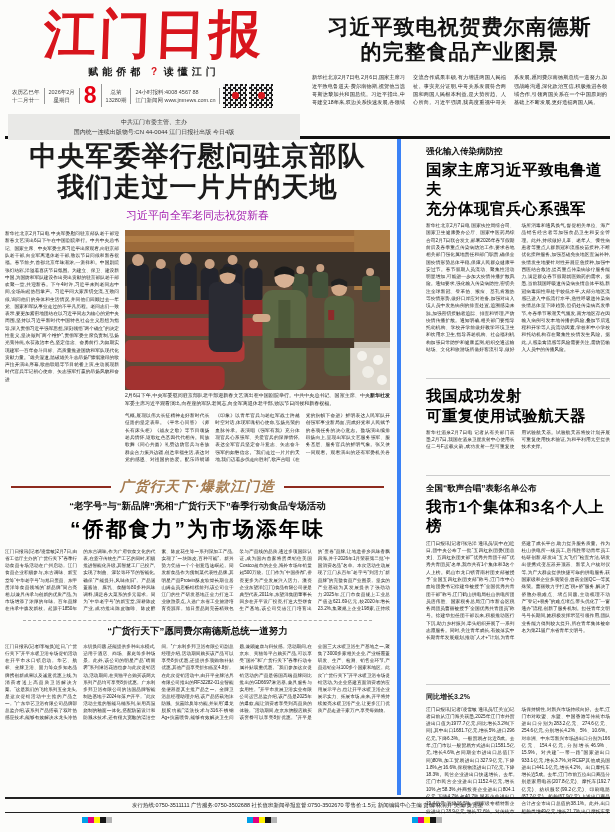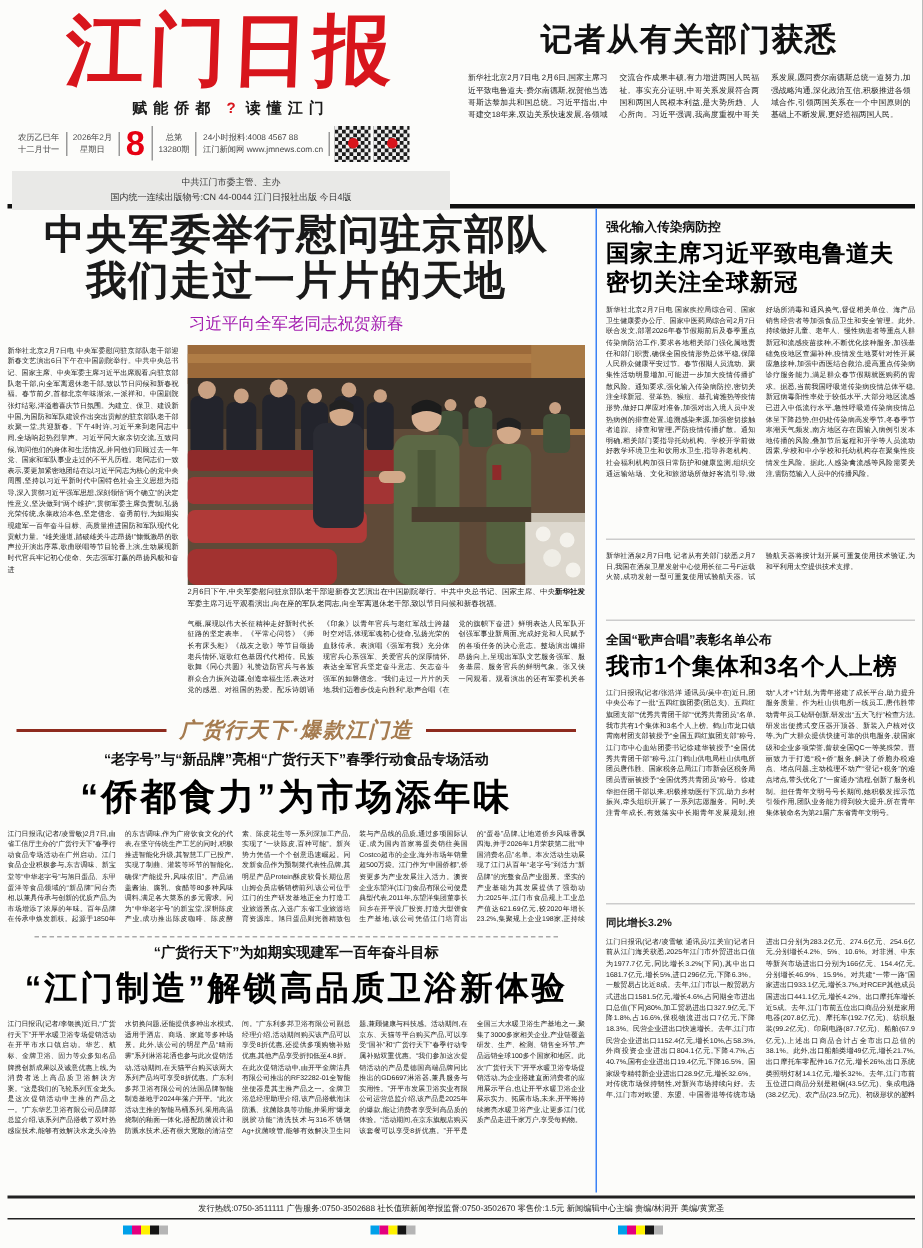--- a/index.html
+++ b/index.html
@@ -23,39 +23,39 @@
   .qr::after{content:'';position:absolute;inset:36%;background:#d8151c;border-radius:50%;}
   .pubbox{background:#e9e9e7;text-align:center;font-size:6px;line-height:1.7;padding:3px 0;margin-top:6px;color:#333;}
   .mast-right{flex:1;padding-left:12px;padding-top:10px;box-sizing:border-box;}
   .tr-headline{font-size:21px;font-weight:900;text-align:center;line-height:1.2;letter-spacing:1px;color:#111;}
   .tr-body{margin-top:9px;column-count:3;column-gap:8px;font-size:5.2px;line-height:1.6;
            text-align:justify;height:60px;overflow:hidden;color:#222;}
   .mainrule{height:3px;background:#111;margin:0 5px;}
   
   .main{display:flex;padding:0 5px;height:656px;box-sizing:border-box;}
   .left-sec{width:392px;flex:0 0 392px;padding-right:7px;box-sizing:border-box;}
-  .right-sec{flex:1;border-left:1px solid #3b82f6;padding-left:6px;box-sizing:border-box;}
+  .right-sec{flex:1;border-left:4px solid #3b82f6;padding-left:25px;box-sizing:border-box;}
   .main-headline{font-size:27px;font-weight:900;text-align:center;line-height:1.15;margin-top:2px;letter-spacing:1px;}
   .main-subhead{font-size:11px;text-align:center;margin-top:5px;color:#a21caf;}
   .main-content{display:flex;margin-top:7px;height:240px;}
   .col-left{width:120px;flex:0 0 120px;font-size:4.7px;line-height:1.55;text-align:justify;
             overflow:hidden;padding-right:6px;box-sizing:border-box;color:#222;}
   .photo-wrap{flex:1;min-width:0;}
   .photo{width:100%;height:160px;display:block;}
   .caption{font-size:5px;line-height:1.55;text-align:justify;margin-top:2px;height:17px;overflow:hidden;color:#222;}
   .caption .credit{float:right;font-weight:bold;}
   .below-text{column-count:3;column-gap:6px;font-size:4.7px;line-height:1.55;text-align:justify;
               height:52px;overflow:hidden;margin-top:3px;color:#222;}
   .banner{display:flex;align-items:center;margin:8px 6px 2px;}
   .banner .bline{flex:1;height:2px;background:#8e2b1e;}
   .banner .btext{color:#a57b4f;font-weight:900;font-size:14px;padding:0 9px;letter-spacing:1px;
                  font-style:italic;white-space:nowrap;text-align:center;}
   .kicker{text-align:center;font-size:9.5px;font-weight:bold;margin-top:4px;color:#111;}
   .big-headline{text-align:center;font-weight:900;letter-spacing:2px;margin-top:2px;color:#000;}
-  .food-headline{font-size:24px;}
+  .food-headline{font-size:21px;}
   .bath-headline{font-size:22px;}
   .five-col{column-count:5;column-gap:6px;font-size:4.6px;line-height:1.55;text-align:justify;
             overflow:hidden;margin-top:5px;color:#222;}
   .food-body{height:64px;}
   .bath-body{height:86px;}
   .dashsep{border-top:1px dashed #aaa;margin:8px 18px 0;}
   
   .r-article{margin-top:7px;}
   .r-sep{border-top:1px solid #ccc;margin-top:8px;}
   .r-kicker{font-size:8.5px;font-weight:bold;color:#111;}
@@ -102,21 +102,22 @@
           <div class="qr"></div>
         </div>
       </div>
       <div class="pubbox">
         <div>中共江门市委主管、主办</div>
         <div>国内统一连续出版物号:CN 44-0044 江门日报社出版 今日4版</div>
       </div>
     </div>
     <div class="mast-right">
       <div class="tr-headline">
-        <div>记者从有关部门获悉</div>
+        <div>习近平致电祝贺费尔南德斯</div>
+        <div>的完整食品产业图景</div>
       </div>
       <div class="tr-body">新华社北京2月7日电 2月6日,国家主席习近平致电鲁道夫·费尔南德斯,祝贺他当选哥斯达黎加共和国总统。习近平指出,中哥建交18年来,双边关系快速发展,各领域交流合作成果丰硕,有力增进两国人民福祉。事实充分证明,中哥关系发展符合两国和两国人民根本利益,是大势所趋、人心所向。习近平强调,我高度重视中哥关系发展,愿同费尔南德斯总统一道努力,加强战略沟通,深化政治互信,积极推进各领域合作,引领两国关系在一个中国原则的基础上不断发展,更好造福两国人民。</div>
     </div>
   </div>
 
   <div class="mainrule"></div>
 
   <div class="main">
 
     <div class="left-sec">
@@ -206,39 +207,42 @@
         <div class="btext">广货行天下·爆款江门造</div>
         <div class="bline"></div>
       </div>
 
       <div class="kicker">“老字号”与“新品牌”亮相“广货行天下”春季行动食品专场活动</div>
       <div class="big-headline food-headline">“侨都食力”为市场添年味</div>
       <div class="five-col food-body">江门日报讯(记者/凌雪敏)2月7日,由省工信厅主办的“广货行天下”春季行动食品专场活动在广州启动。江门食品企业积极参与,东古调味、新宝堂等“中华老字号”与旭日蛋品、东甲蛋洋等食品领域的“新品牌”同台亮相,以兼具传承与创新的优质产品,为市场增添了浓厚的年味。百年品牌在传承中焕发新枝。起源于1850年的东古调味,作为广府饮食文化的代表,在坚守传统生产工艺的同时,积极推进智能化升级,其智慧工厂已投产,实现了制曲、灌装等环节的智能化,确保“产能提升,风味依旧”。产品涵盖酱油、腐乳、食醋等80多种风味调料,满足各大菜系的多元需求。同为“中华老字号”的新宝堂,深耕陈皮产业,成功推出陈皮咖啡、陈皮酵素、陈皮花生等一系列深加工产品,实现了“一块陈皮,百种可能”。新兴势力凭借一个个创意迅速崛起。同发新食品作为预制菜代表性品牌,其明星产品Protein酥皮软骨长期位居山姆会员店畅销榜前列,该公司位于江门的生产研发基地正全力打造工业旅游景点,入选广东省工业旅游培育资源库。旭日蛋品则完善精致包装与产品线的品质,通过多项国际认证,成为国内首家将蛋类销往美国Costco超市的企业,海外市场年销量超500万袋。江门作为“中国侨都”,侨资更多为产业发展注入活力。澳资企业东望洋(江门)食品有限公司便是典型代表,2011年,东望洋集团董事长回乡在开平设厂投资,打造大型饼食生产基地,该公司凭借江门培育出的“蛋卷”品牌,让地道侨乡风味香飘四海,并于2026年1月荣获第二批“中国消费名品”名单。本次活动生动展现了江门从百年“老字号”到活力“新品牌”的完整食品产业图景。坚实的产业基础为其发展提供了强劲动力:2025年,江门市食品规上工业总产值达621.69亿元,较2020年增长23.2%,集聚规上企业198家,正持续为“粤字号”食品产业高质量发展贡献重要力量。</div>
 
       <div class="dashsep"></div>
 
-      <div class="kicker">“广货行天下”为如期实现建军一百年奋斗目标</div>
-      <div class="big-headline bath-headline">“江门制造”解锁高品质卫浴新体验</div>
+      <div class="kicker">“广货行天下”愿同费尔南德斯总统一道努力</div>
       <div class="five-col bath-body">江门日报讯(记者/李银换)近日,“广货行天下”开平水暖卫浴专场促销活动在开平市水口镇启动。华艺、航标、金牌卫浴、固力等众多知名品牌携创新成果以及诚意优惠上线,为消费者送上高品质卫浴解决方案。“这是我们的飞轮系列五金龙头,是这次促销活动中主推的产品之一。”广东华艺卫浴有限公司品牌部总监介绍,该系列产品搭载了双叶热感应技术,能够有效解决水龙头冷热水切换问题,还能提供多种出水模式,适用于酒店、商场、家庭等多种场景。此外,该公司的明星产品“晴雨霁”系列淋浴花洒也参与此次促销活动,活动期间,在天猫平台购买该两大系列产品均可享受8折优惠。广东利多邦卫浴有限公司的法国品牌智能制造基地于2024年落户开平。“此次活动主推的智能马桶系列,采用高温烧制的釉面一体化,搭配防菌设计和防溅水技术,还有很大宽敞的清洁空间。”广东利多邦卫浴有限公司副总经理介绍,活动期间购买该产品可以享受8折优惠,还提供多项购物补贴优惠,其他产品享受折扣低至4.8折。在此次促销活动中,由开平金牌洁具有限公司推出的RF32282-01全智能坐便器是其主推产品之一。金牌卫浴总经理助理介绍,该产品搭载泡沫防溅、抗菌除臭等功能,并采用“爆龙脱胶功能”清洗技术与316不锈钢Ag+抗菌喷管,能够有效解决卫生问题,兼顾健康与科技感。活动期间,在京东、天猫等平台购买产品,可以享受“国补”和“广货行天下”春季行动专属补贴双重优惠。“我们参加这次促销活动的产品是德国高端品牌同比推出的GD6697淋浴器,兼具服务与实用性。”开平市发展卫浴实业有限公司运营总监介绍,该产品是2025年的爆款,能让消费者享受到高品质的体验。“活动期间,在京东旗舰店购买该套餐可以享受8折优惠。”开平是全国三大水暖卫浴生产基地之一,聚集了3000多家相关企业,产业链覆盖研发、生产、检测、销售全环节,产品远销全球100多个国家和地区。此次“广货行天下”开平水暖卫浴专场促销活动,为企业搭建直面消费者的应用展示平台,也让开平水暖卫浴企业展示实力、拓展市场,未来,开平将持续擦亮水暖卫浴产业,让更多江门优质产品走进千家万户,享受每购物。</div>
     </div>
 
     <div class="right-sec">
 
       <div class="r-article">
         <div class="r-kicker">强化输入传染病防控</div>
         <div class="r-headline">
           <div>国家主席习近平致电鲁道夫</div>
-          <div>密切关注全球新冠</div>
+          <div>充分体现官兵心系强军</div>
         </div>
         <div class="r-body a1-body">新华社北京2月7日电 国家疾控局综合司、国家卫生健康委办公厅、国家中医药局综合司2月7日联合发文,部署2026年春节假期前后及春季重点传染病防治工作,要求各地相关部门强化属地责任和部门职责,确保全国疫情形势总体平稳,保障人民群众健康平安过节。春节假期人员流动、聚集性活动明显增加,可能进一步加大疫情传播扩散风险。通知要求,强化输入传染病防控,密切关注全球新冠、登革热、猴痘、基孔肯雅热等疫情形势,做好口岸应对准备,加强对出入境人员中发热病例的排查处置,追溯感染来源,加强密切接触者追踪、排查和管理,严防疫情传播扩散。通知明确,相关部门要指导托幼机构、学校开学前做好教学环境卫生和饮用水卫生,指导养老机构、社会福利机构加强日常防护和健康监测,组织交通运输站场、文化和旅游场所做好客流引导,做好场所消毒和通风换气,督促相关单位、海产品销售经营者等加强食品卫生和安全管理。此外,持续做好儿童、老年人、慢性病患者等重点人群新冠和流感疫苗接种,不断优化接种服务,加强基础免疫地区查漏补种,疫情发生地要针对性开展应急接种,加强中西医结合救治,提高重点传染病诊疗服务能力,满足群众春节假期就医购药的需求。据悉,当前我国呼吸道传染病疫情总体平稳,新冠病毒阳性率处于较低水平,大部分地区流感已进入中低流行水平,急性呼吸道传染病疫情总体呈下降趋势,但仍处传染病高发季节,冬春季节寒潮天气频发,南方地区存在因输入病例引发本地传播的风险,叠加节后返程和开学等人员流动因素,学校和中小学校和托幼机构存在聚集性疫情发生风险。据此,人感染禽流感等风险需要关注,需防范输入人员中的传播风险。</div>
       </div>
 
       <div class="r-sep"></div>
 
       <div class="r-article">
+        <div class="r-headline">
+          <div>我国成功发射</div>
+          <div>可重复使用试验航天器</div>
+        </div>
         <div class="r-body a2-body">新华社酒泉2月7日电 记者从有关部门获悉,2月7日,我国在酒泉卫星发射中心使用长征二号F运载火箭,成功发射一型可重复使用试验航天器。试验航天器将按计划开展可重复使用技术验证,为和平利用太空提供技术支撑。</div>
       </div>
 
       <div class="r-sep"></div>
 
       <div class="r-article">
         <div class="r-kicker">全国“歌声合唱”表彰名单公布</div>
         <div class="r-headline">我市1个集体和3名个人上榜</div>
         <div class="r-body a3-body">江门日报讯(记者/张浩洋 通讯员/吴中在)近日,团中央公布了一批“五四红旗团委(团总支)、五四红旗团支部”“优秀共青团干部”“优秀共青团员”名单,我市共有1个集体和3名个人上榜。鹤山市龙口镇霄南村团支部被授予“全国五四红旗团支部”称号,江门市中心血站团委书记徐建华被授予“全国优秀共青团干部”称号,江门鹤山供电局杜山供电所团员唐伟胜、国家税务总局江门市新会区税务局团员曹丽被授予“全国优秀共青团员”称号。徐建华担任团干部以来,积极推动医行下沉,助力乡村振兴,牵头组织开展了一系列志愿服务。同时,关注青年成长,有效落实中长期青年发展规划,推动“人才+”计划,为青年搭建了成长平台,助力提升服务质量。作为杜山供电所一线员工,唐伟胜带动青年员工钻研创新,研发出“五大飞行”检查方法,研发出便携式变压器开顶器、新装入户核对仪等,为广大群众提供快捷可靠的供电服务,获国家级和企业多项荣誉,曾获全国QC一等奖殊荣。曹丽致力于打造“税+侨”服务,解决了侨胞办税难点、堵点问题,主动梳理不动产“登记+税务”的难点堵点,带头优化了“一窗通办”流程,创新了服务机制。担任青年文明号号长期间,她积极发挥示范引领作用,团队业务能力得到较大提升,所在青年集体被命名为第21届广东省青年文明号。</div>
       </div>

